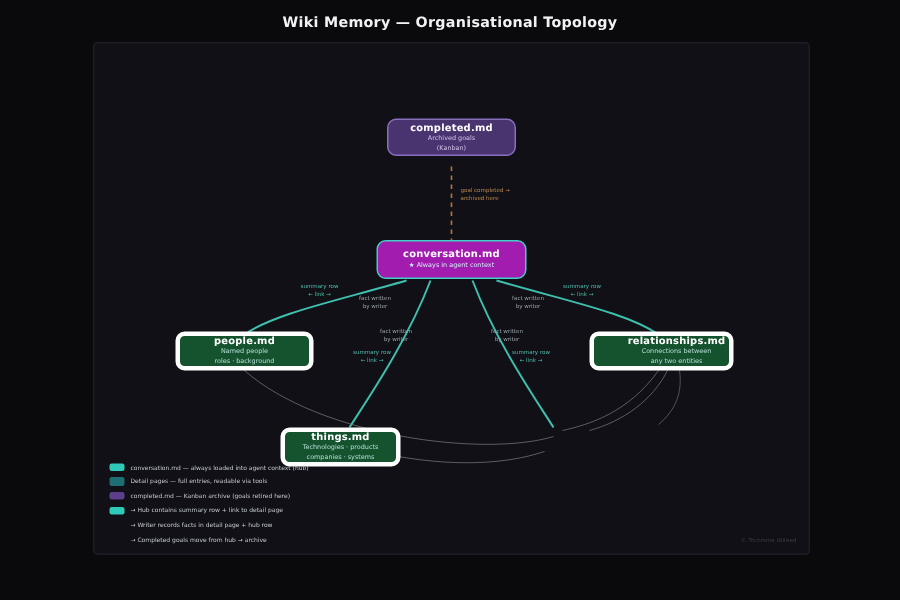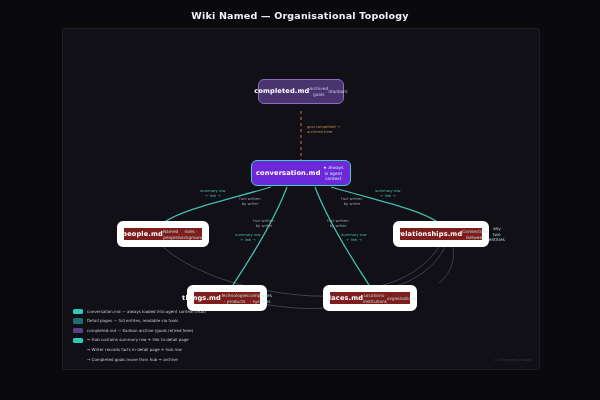--- a/index.html
+++ b/index.html
@@ -36,47 +36,48 @@
   svg.wires {
     position: absolute;
     left: 0; top: 0;
     width: 476px; height: 340px;
   }
   .node {
     position: absolute;
     box-sizing: border-box;
     border-radius: 6px;
     display: flex;
+    flex-direction: column;
     align-items: center;
     justify-content: center;
     text-align: center;
     padding: 3px 4px;
   }
   .node .n-title {
     font-size: 6.6px;
     font-weight: bold;
     color: #ffffff;
     letter-spacing: 0.15px;
     line-height: 1.25;
   }
   .node .n-sub {
     font-size: 4.3px;
     color: #bfe4e2;
     line-height: 1.35;
     margin-top: 1px;
     opacity: 0.92;
   }
   .node.hub {
-    background: #6d28d9;
+    background: #a21caf;
     border: 1px solid #3fd0c4;
   }
   .node.hub .n-sub { color: #d6fffb; }
   .node.detail {
-    background: #7f1d1d;
-    border: 7px solid #ffffff;
+    background: #14532d;
+    border: 3px solid #ffffff;
   }
   .node.archive {
     background: #4a3470;
     border: 1px solid #8a6fc0;
   }
   .node.archive .n-sub { color: #d8cdf0; }
 
   .edge-label {
     position: absolute;
     font-size: 3.7px;
@@ -121,21 +122,21 @@
     right: 8px;
     bottom: 7px;
     font-size: 3.6px;
     color: #3a3f48;
     white-space: nowrap;
   }
 </style>
 </head>
 <body>
 
-<div id="title">Wiki Named — Organisational Topology</div>
+<div id="title">Wiki Memory — Organisational Topology</div>
 
 <div id="canvas">
 
   <svg class="wires" viewBox="0 0 476 340">
       conversation.md --&gt;
     <line x1="238" y1="82" x2="238" y2="131" stroke="#b5733c" stroke-width="1.1" stroke-dasharray="3 3"></line>
 
     
     <path d="M 208 158 C 160 172 120 180 100 194" stroke="#3fbfae" stroke-width="1.3" fill="none"></path>
     
@@ -175,25 +176,20 @@
     <div class="n-sub">Connections between</div>
     <div class="n-sub">any two entities</div>
   </div>
 
   <div class="node detail" style="left:124px; top:256px; width:80px; height:26px;">
     <div class="n-title">things.md</div>
     <div class="n-sub">Technologies · products</div>
     <div class="n-sub">companies · systems</div>
   </div>
 
-  <div class="node detail" style="left:260px; top:256px; width:94px; height:26px;">
-    <div class="n-title">places.md</div>
-    <div class="n-sub">Locations · institutions</div>
-    <div class="n-sub">organisations</div>
-  </div>
 
   <div class="edge-label amber" style="left:244px; top:96px; width:60px; text-align:left;">goal completed →
 archived here</div>
 
   <div class="edge-label teal" style="left:125px; top:160px; width:50px;">summary row
 ← link →</div>
 
   <div class="edge-label teal" style="left:300px; top:160px; width:50px;">summary row
 ← link →</div>
 

